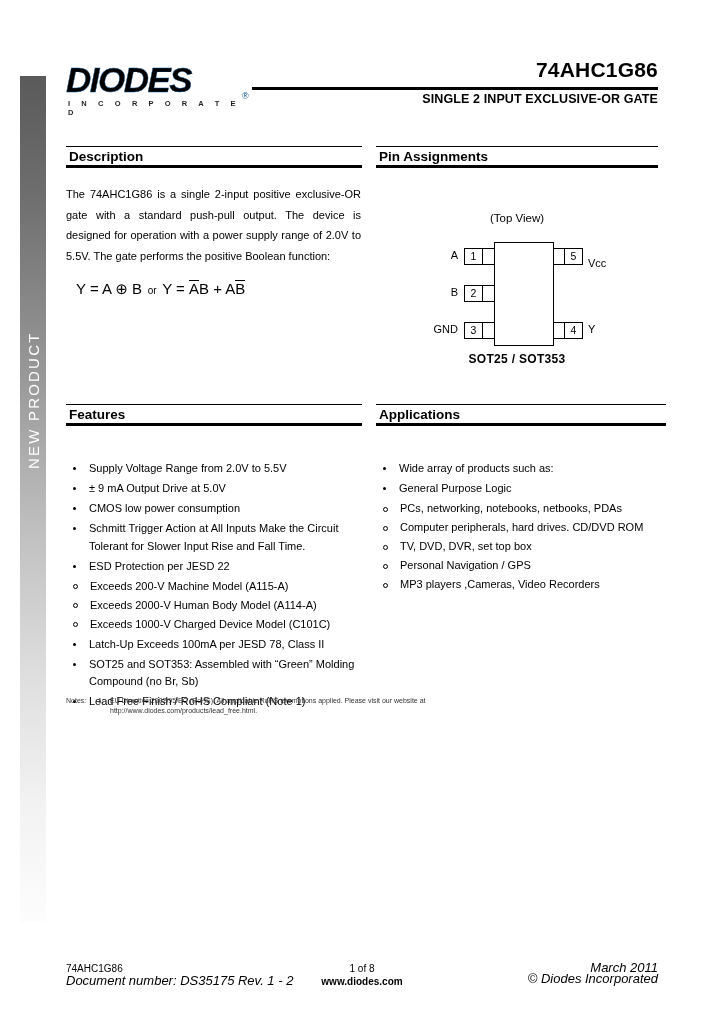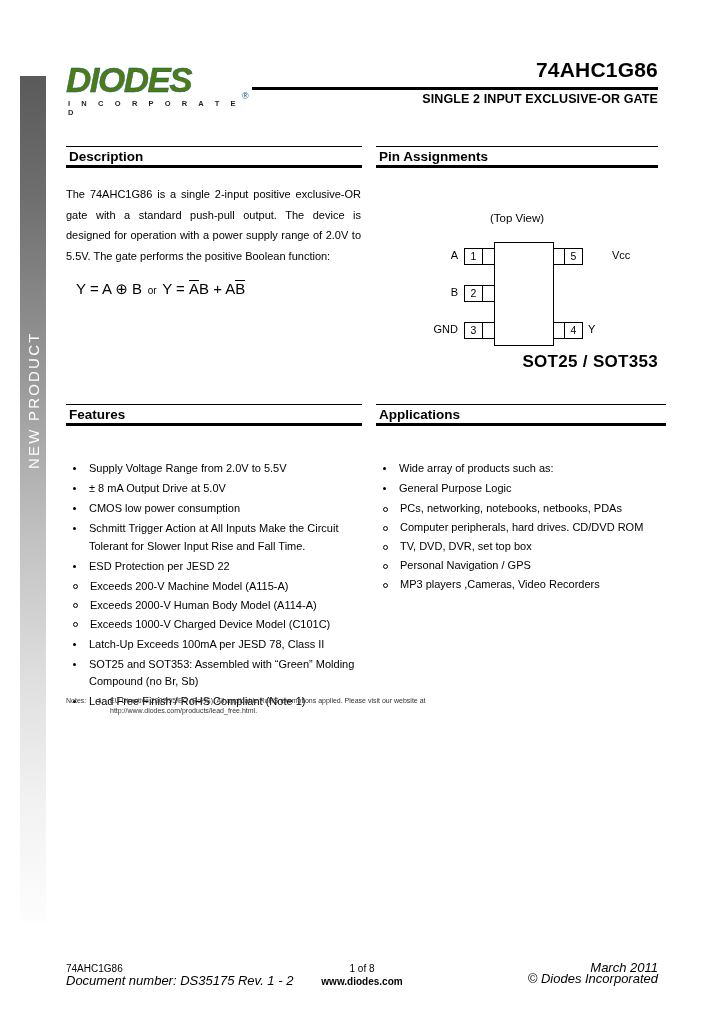--- a/index.html
+++ b/index.html
@@ -48,21 +48,21 @@
     left: 66px;
     top: 62px;
     width: 185px;
   }
   #logo-word {
     font-family: "Liberation Sans", sans-serif;
     font-size: 35px;
     font-weight: bold;
     font-style: italic;
     letter-spacing: -1.5px;
-    color: #4d7c0f;
+    color: #000000;
     line-height: 1;
     -webkit-text-stroke: 0.4px #0b5394;
   }
   #logo-sub {
     font-size: 7.5px;
     font-weight: bold;
     letter-spacing: 4.6px;
     color: #231f20;
     margin-top: 2px;
     margin-left: 2px;
@@ -239,22 +239,22 @@
   .pin-label {
     position: absolute;
     font-size: 11px;
     line-height: 15px;
     white-space: nowrap;
   }
   #pkg-name {
     position: absolute;
     left: 0; right: 0;
     top: 172px;
-    text-align: right;
-    font-size: 17px;
+    text-align: center;
+    font-size: 12px;
     font-weight: bold;
     letter-spacing: 0.3px;
   }
 
   
   #notes {
     position: absolute;
     left: 66px;
     top: 696px;
     width: 470px;
@@ -337,39 +337,39 @@
     <div class="pin-lead" style="left:106px; top:105px;"></div>
     <div class="pin-box" style="left:88px; top:105px;">2</div>
     <div class="pin-label" style="left:60px; top:105px; width:22px; text-align:right;">B</div>
 
     <div class="pin-lead" style="left:106px; top:142px;"></div>
     <div class="pin-box" style="left:88px; top:142px;">3</div>
     <div class="pin-label" style="left:44px; top:142px; width:38px; text-align:right;">GND</div>
 
     <div class="pin-lead" style="left:176px; top:68px;"></div>
     <div class="pin-box" style="left:188px; top:68px;">5</div>
-    <div class="pin-label" style="left:212px; top:68px;margin-left:24px;">Vcc</div>
+    <div class="pin-label" style="left:212px; top:76px;">Vcc</div>
 
     <div class="pin-lead" style="left:176px; top:142px;"></div>
     <div class="pin-box" style="left:188px; top:142px;">4</div>
     <div class="pin-label" style="left:212px; top:142px;">Y</div>
 
     <div id="pkg-name">SOT25 / SOT353</div>
   </div>
 </div>
 
 <div class="section" style="left:66px; top:404px; width:296px;">
   <div class="sec-head">
     <div class="rule-top"></div>
     <div class="sec-title">Features</div>
     <div class="rule-bot"></div>
   </div>
   <ul class="bl" id="features-list" style="margin-top:34px;">
       <li>Supply Voltage Range from 2.0V  to 5.5V</li>
-      <li>± 8 mA Output Drive at 5.0V</li>
+      <li>± 9 mA Output Drive at 5.0V</li>
       <li>CMOS low power consumption</li>
       <li>Schmitt Trigger Action at All Inputs Make the Circuit Tolerant for Slower Input Rise and Fall Time.</li>
       <li>ESD Protection per JESD 22</li>
       <li class="nobullet" style="padding: 0px;">
         <ul class="sub">
           <li>Exceeds 200-V Machine Model (A115-A)</li>
           <li>Exceeds 2000-V Human Body Model (A114-A)</li>
           <li>Exceeds 1000-V Charged Device Model (C101C)</li>
         </ul>
       </li>

